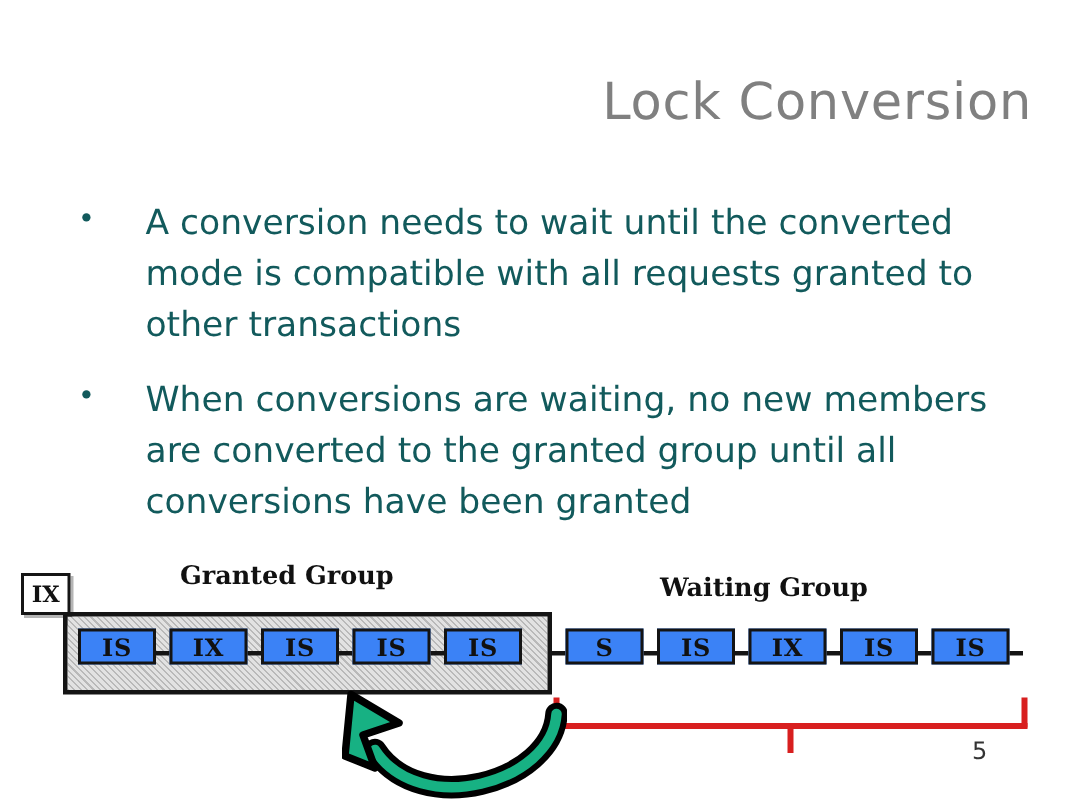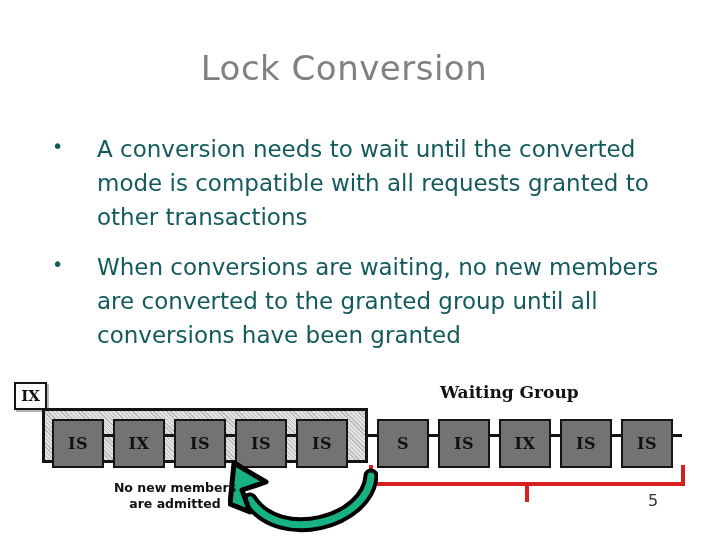--- a/index.html
+++ b/index.html
@@ -14,21 +14,21 @@
     overflow: hidden;
     font-family: "DejaVu Sans", sans-serif;
   }
 
   
   #slide-title {
     position: absolute;
     left: 0;
     top: 50px;
     width: 688px;
-    text-align: center;
+    text-align: right;
     font-family: "DejaVu Sans", sans-serif;
     font-size: 34px;
     font-weight: 400;
     color: #808080;
     letter-spacing: 0.5px;
     line-height: 1.1;
   }
 
   
   #bullet-list {
@@ -119,24 +119,24 @@
     border: 3px solid #141414;
     background:
       repeating-linear-gradient(45deg,
         #b9b9b9 0px, #b9b9b9 1px,
         #e2e2e2 1px, #e2e2e2 3px);
   }
 
   .lock-box {
     position: absolute;
     width: 52px;
-    height: 49px;
+    height: 24px;
     box-sizing: border-box;
     border: 2px solid #141414;
-    background: #737373;
+    background: #3b82f6;
     display: flex;
     align-items: center;
     justify-content: center;
     font-family: "DejaVu Serif", serif;
     font-weight: bold;
     font-size: 16px;
     color: #111111;
     letter-spacing: 0.5px;
   }
   .granted-box { top: 59px; }
@@ -230,20 +230,21 @@
 
   <div class="bullet-item">
     <span class="bullet-mark">•</span>
     <span class="bullet-text">When conversions are waiting, no new members are converted to the granted group until all conversions have been granted</span>
   </div>
 
 </div>
 
 <div id="lock-diagram">
 
+  <div class="grp-label" id="granted-group-label">Granted Group</div>
 
   <div class="grp-label" id="waiting-group-label">Waiting Group</div>
 
   <div id="incoming-request-box">IX</div>
   <div id="incoming-request-connector"></div>
 
   <div id="granted-group-frame"></div>
 
   <div class="lock-box granted-box" style="left:52px;">IS</div>
   <div class="box-link" style="left:104px;"></div>
@@ -282,20 +283,16 @@
     <div class="br-r"></div>
     <div class="br-tick"></div>
   </div>
 
   <svg id="no-new-members-arrow" viewBox="0 0 150 80">
     <path d="M 143 16 C 140 62, 52 86, 22 40" fill="none" stroke="#000000" stroke-width="15" stroke-linecap="round"></path>
     <path d="M 143 16 C 140 62, 52 86, 22 40" fill="none" stroke="#17b183" stroke-width="7" stroke-linecap="round"></path>
     <polygon points="6,3 38,22 14,30 22,52 2,44" fill="#17b183" stroke="#000000" stroke-width="5" stroke-linejoin="round"></polygon>
   </svg>
 
-  <div id="no-new-members-caption">
-    <div>No new members</div>
-    <div>are admitted</div>
-  </div>
 
 </div>
 
 <div id="page-number">5</div>
 
 </body></html>

